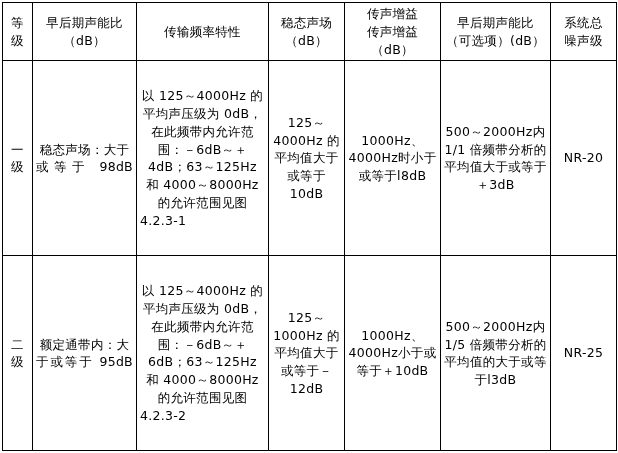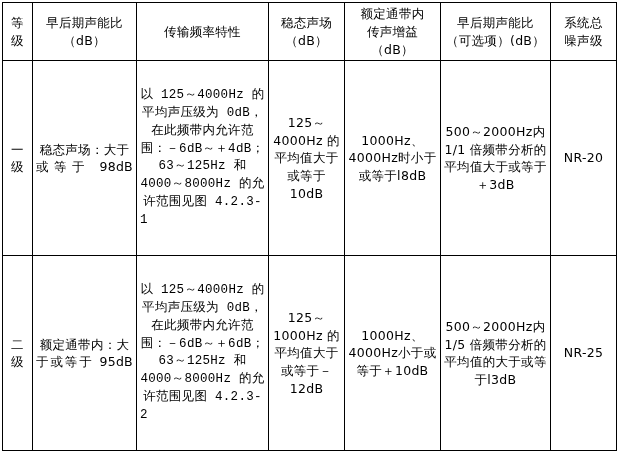--- a/index.html
+++ b/index.html
@@ -49,21 +49,20 @@
   .col-gain    { width: 76px; }
   .col-even    { width: 96px; }
   .col-ratio   { width: 110px; }
   .col-noise   { width: 66px; }
 
   .cell-justify {
     text-align: justify;
     text-align-last: justify;
     line-height: 1.55;
     padding: 6px 8px;
-    font-family: Liberation Mono, monospace;
   }
   .cell-justify-narrow {
     text-align: justify;
     text-align-last: justify;
     line-height: 1.55;
     padding: 6px 6px;
   }
   .cell-loose {
     line-height: 1.62;
     padding: 6px 5px;
@@ -102,21 +101,21 @@
           <div>（dB）</div>
         </td>
         <td class="head-two-line">
           <div>传输频率特性</div>
         </td>
         <td class="head-two-line">
           <div>稳态声场</div>
           <div>（dB）</div>
         </td>
         <td class="head-two-line">
-          <div>额定通带内</div>
+          <div>传声增益</div>
           <div>传声增益（dB）</div>
         </td>
         <td class="head-two-line">
           <div>早后期声能比</div>
           <div>（可选项）(dB）</div>
         </td>
         <td class="head-two-line">
           <div>系统总</div>
           <div>噪声级</div>
         </td>

